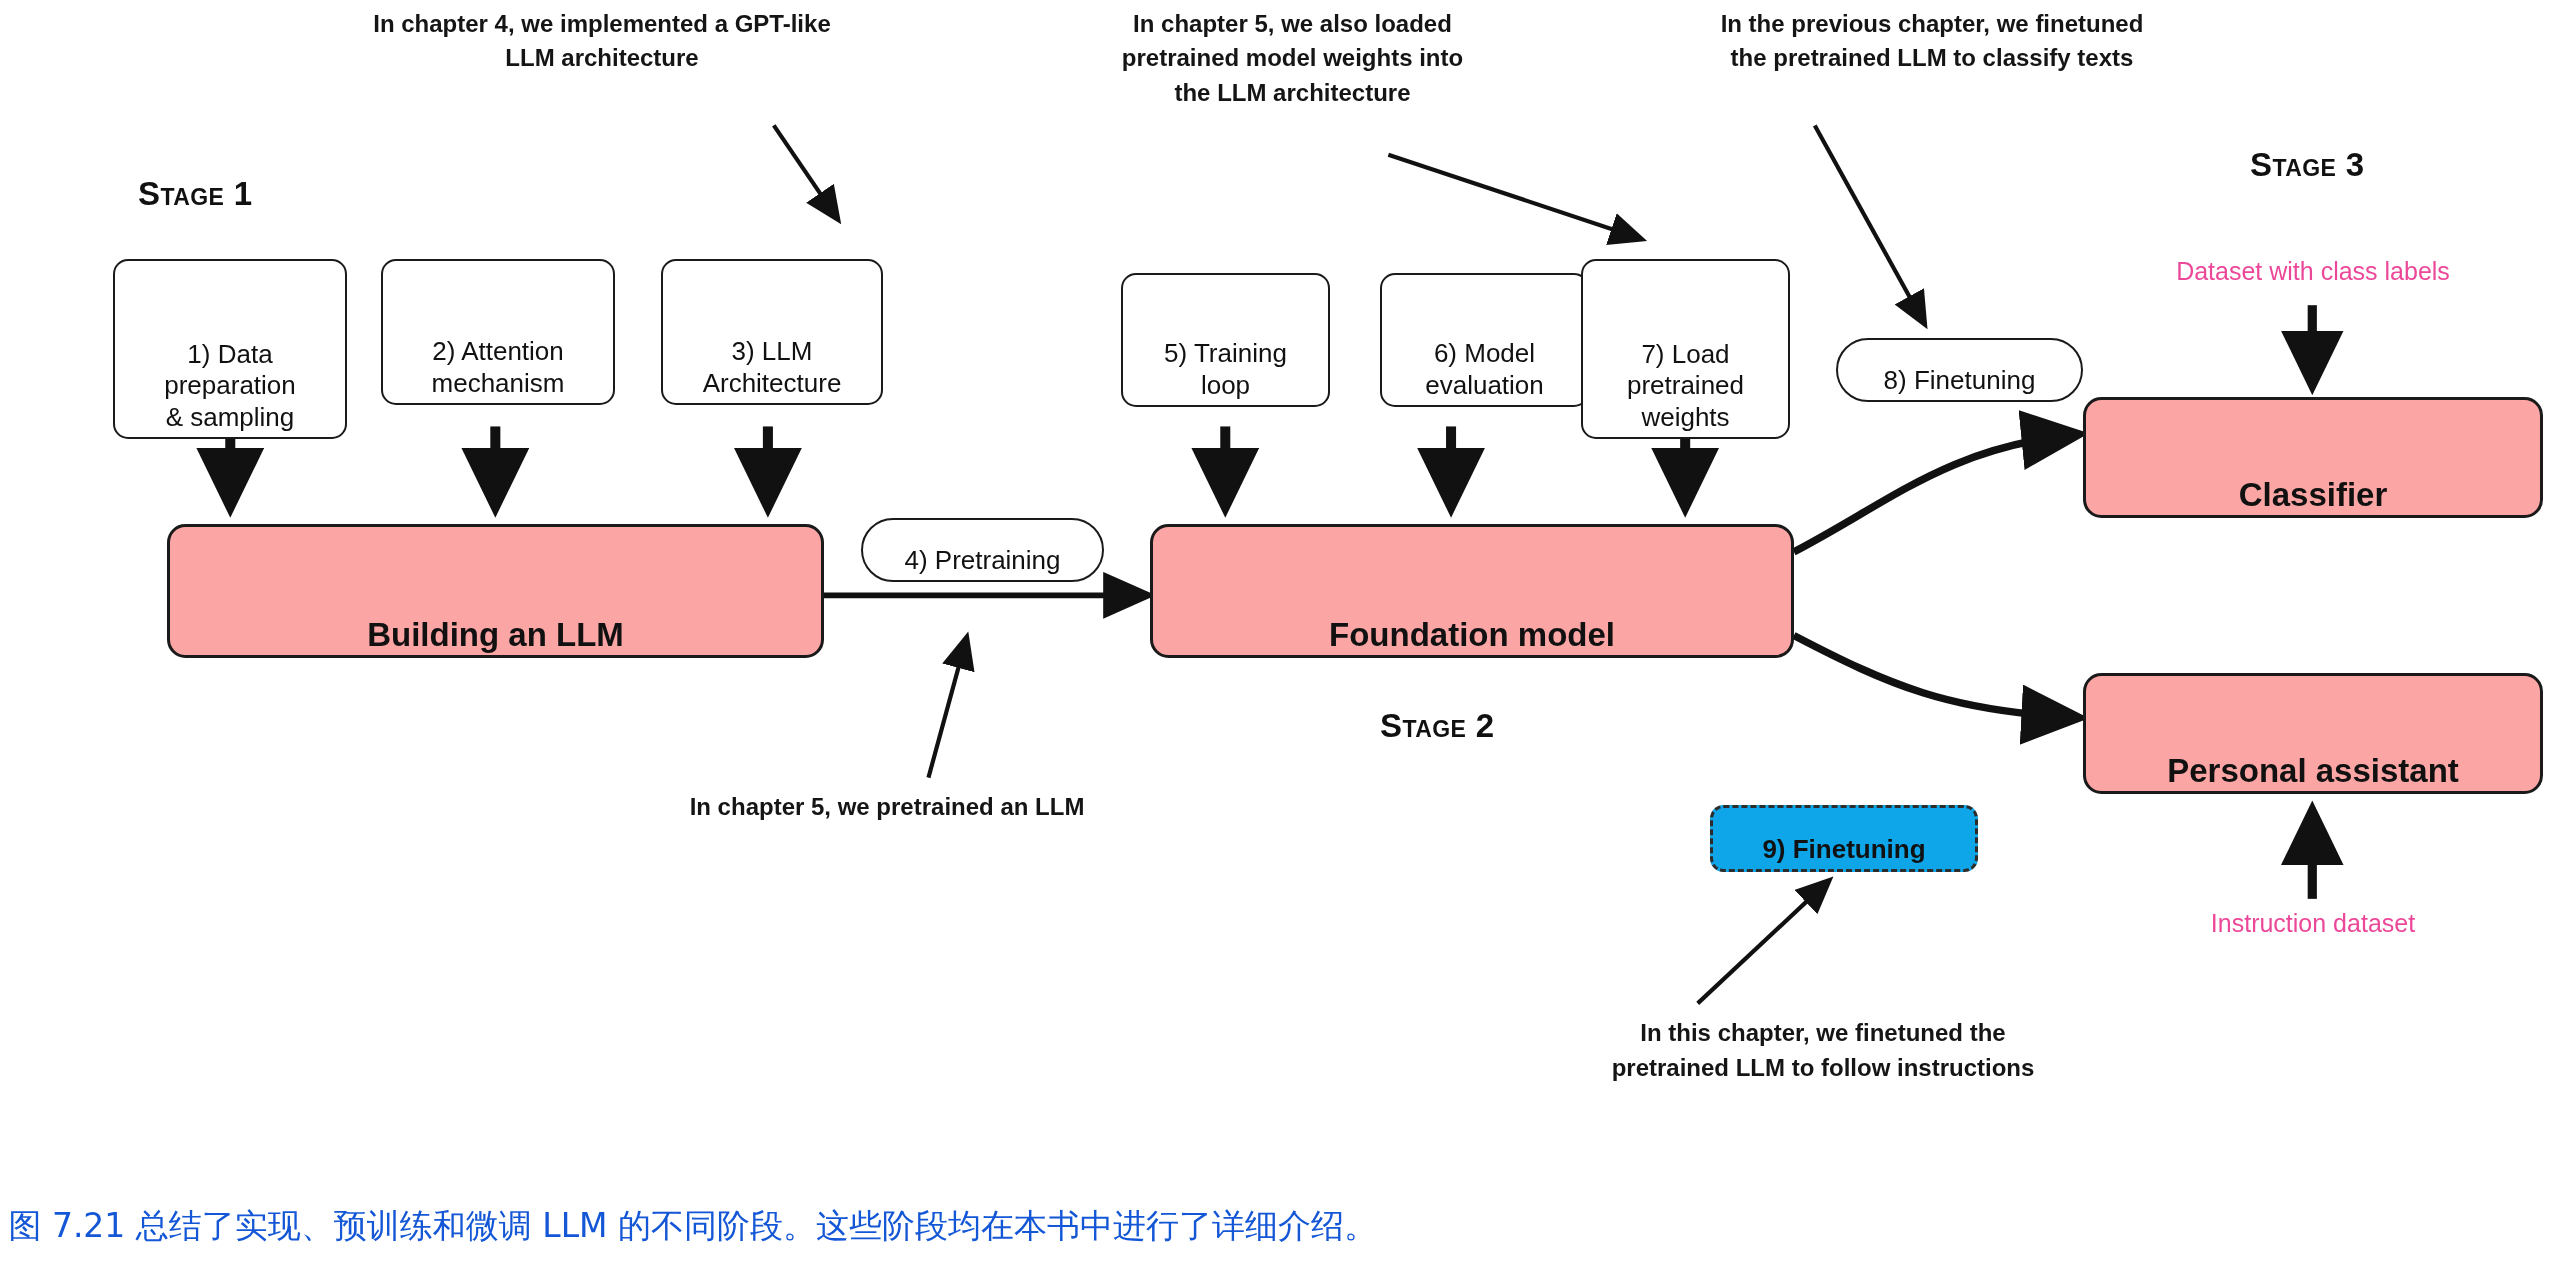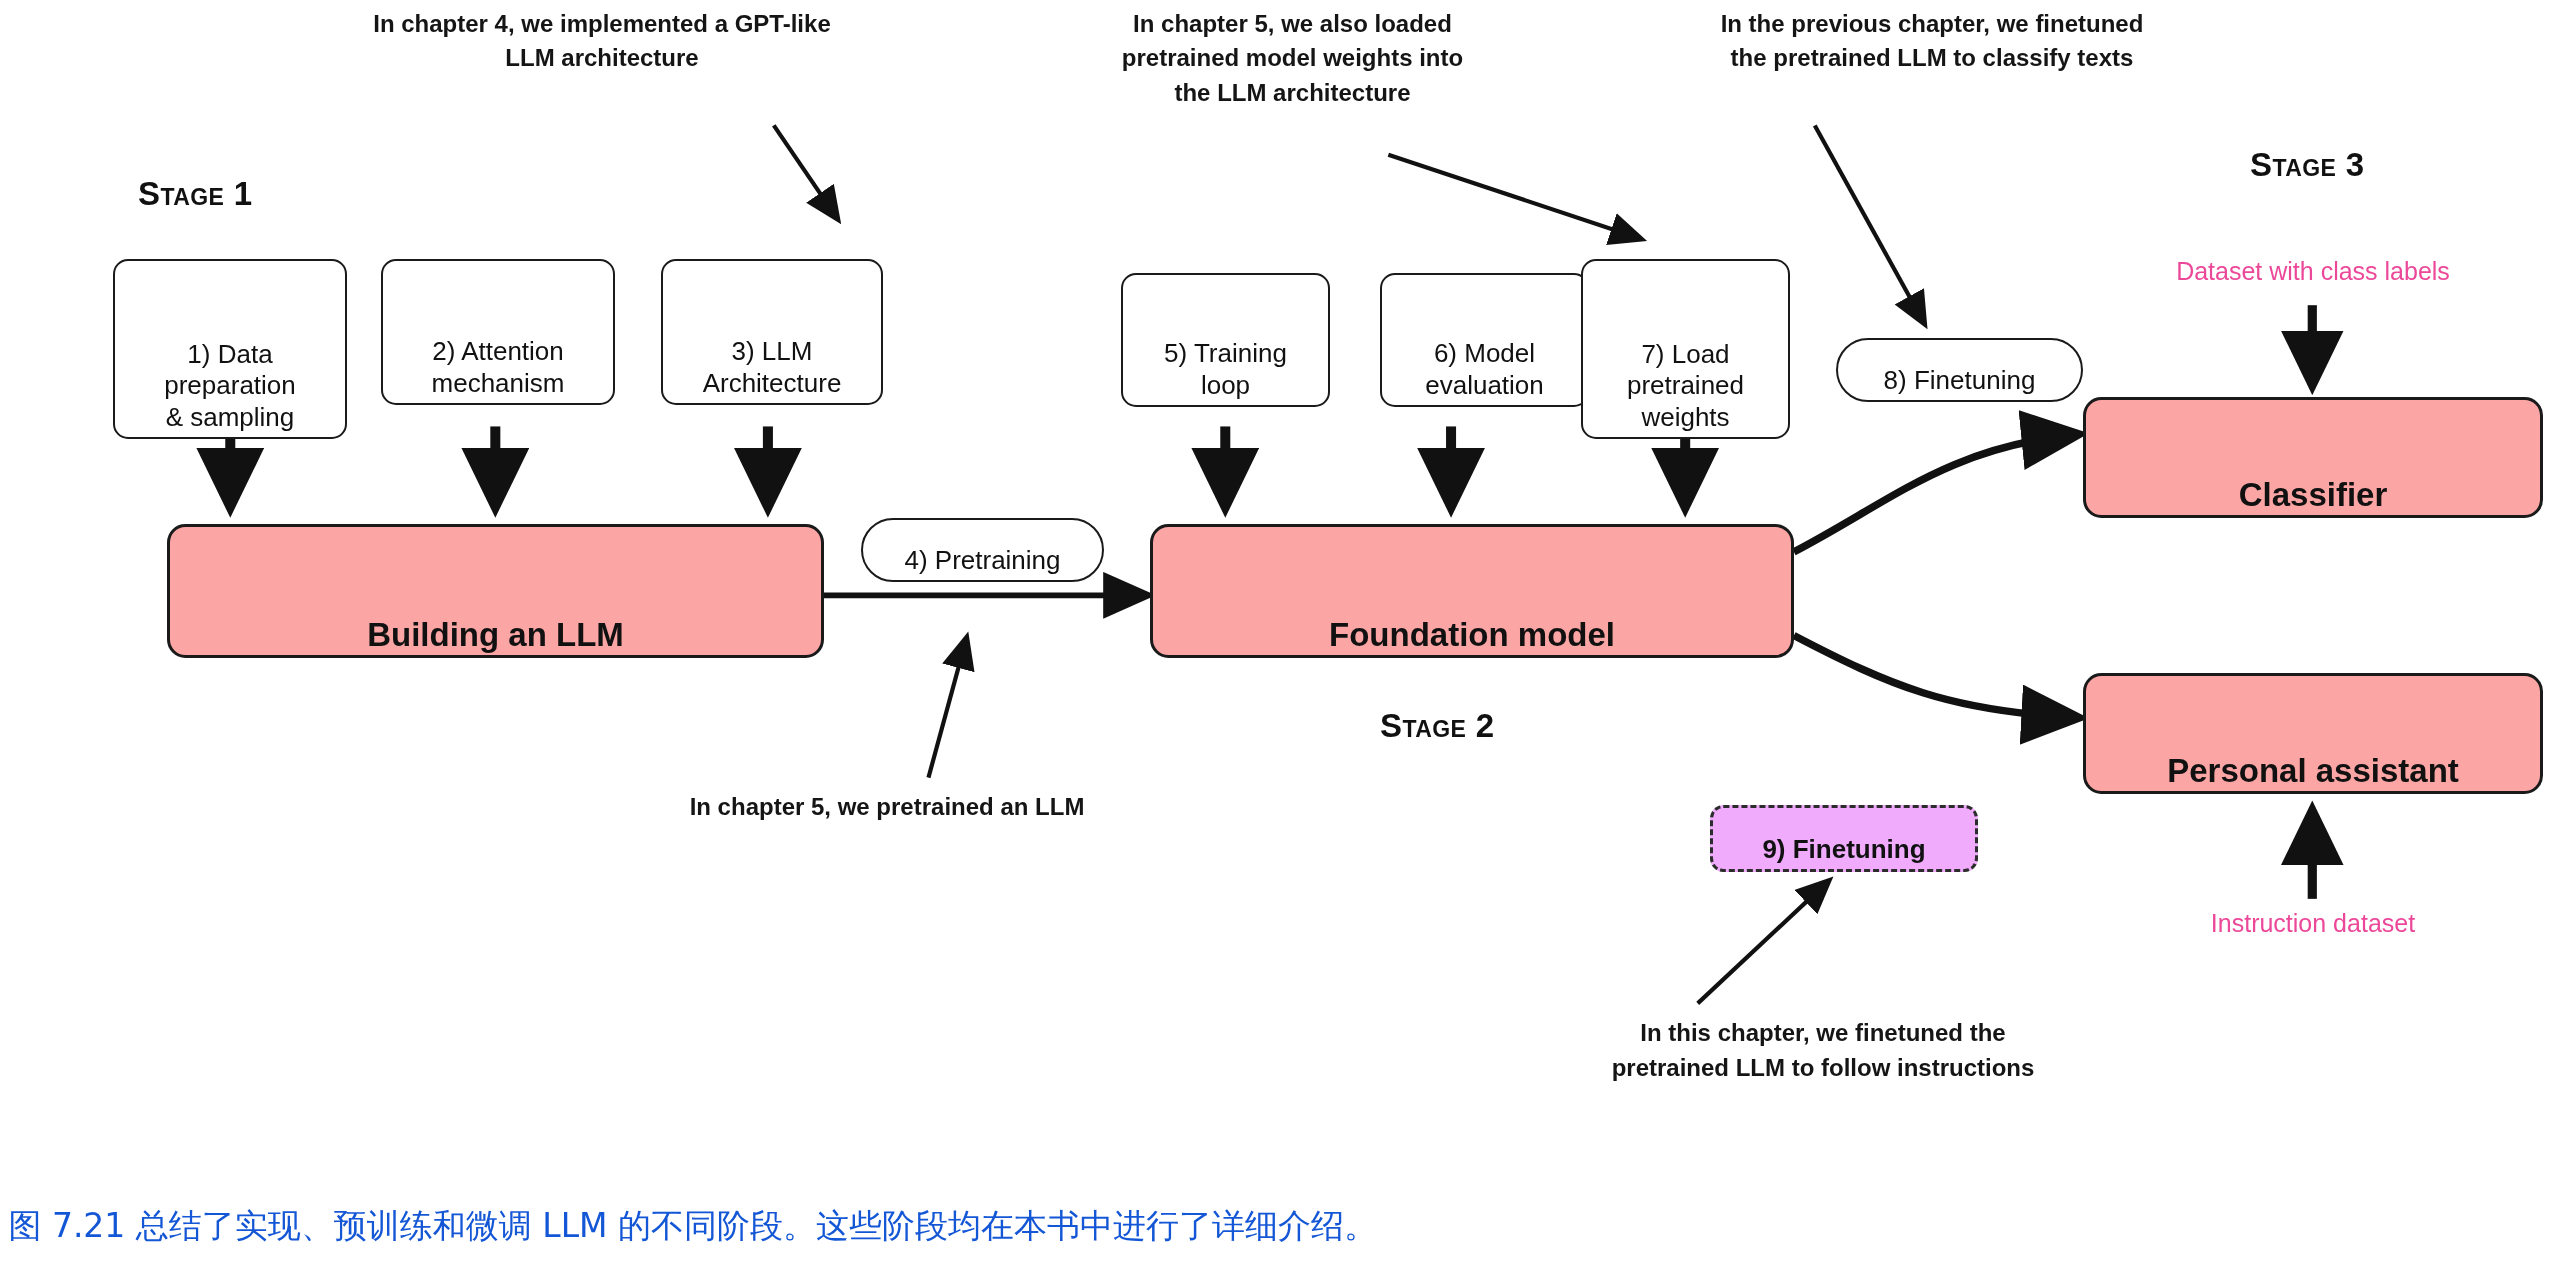--- a/index.html
+++ b/index.html
@@ -47,21 +47,21 @@
     padding: 3.3px 6.7px;
   }
   .pill {
     background: #ffffff;
     border: 2.5px solid #1a1a1a;
     border-radius: 33px;
     font-size: 26px;
     padding: 3.3px 11.7px;
   }
   .dashed-pill {
-    background: #f0abfc;
+    background: #0ea5e9;
     border: 3.3px dashed #2c2c2c;
     border-radius: 13.4px;
     font-size: 26px;
     font-weight: 700;
     padding: 3.3px 11.7px;
   }
   .big-box {
     background: #fca5a5;
     border: 3.3px solid #1a1a1a;
     border-radius: 18.4px;

